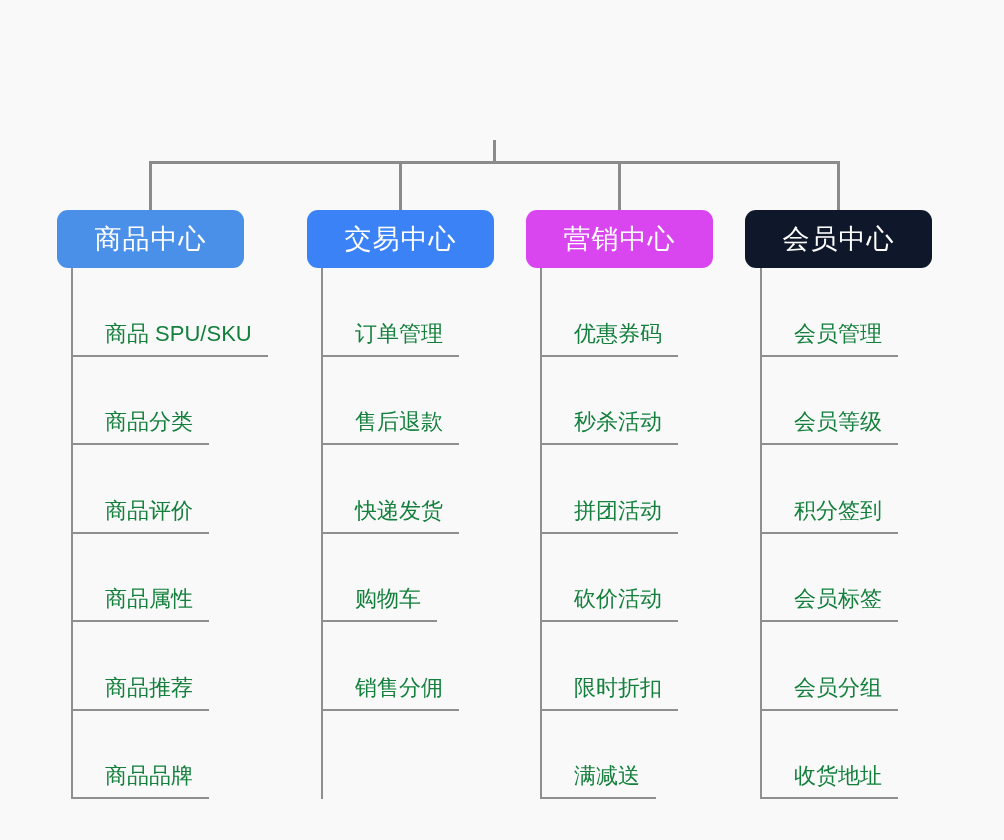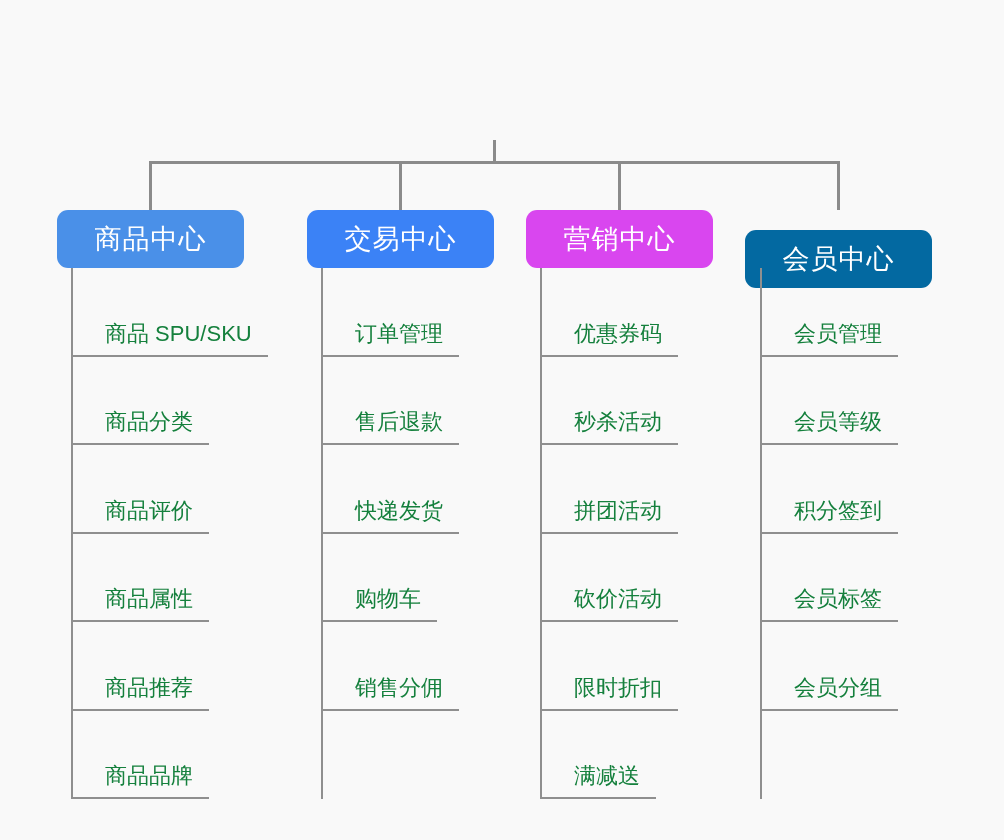--- a/index.html
+++ b/index.html
@@ -87,21 +87,21 @@
       <line x1="400.5" y1="160.5" x2="400.5" y2="210"></line>
       <line x1="619.5" y1="160.5" x2="619.5" y2="210"></line>
       <line x1="838.5" y1="160.5" x2="838.5" y2="210"></line>
     </g>
   </svg>
 
 
   <div class="branch-node branch-product" style="background: rgb(74, 144, 232);">商品中心</div>
   <div class="branch-node branch-trade" style="background: #3b82f6;">交易中心</div>
   <div class="branch-node branch-marketing" style="background: #d946ef;">营销中心</div>
-  <div class="branch-node branch-member" style="background: #0369a1; margin-top: 20px;">会员中心</div>
+  <div class="branch-node branch-member" style="background: #0f172a;">会员中心</div>
 
   <div class="leaf-column col-product">
     <div class="leaf-cell">
         <span class="leaf-label">商品 SPU/SKU</span>
       </div>
     <div class="leaf-cell">
         <span class="leaf-label">商品分类</span>
       </div>
     <div class="leaf-cell">
         <span class="leaf-label">商品评价</span>
@@ -165,15 +165,18 @@
       </div>
     <div class="leaf-cell">
         <span class="leaf-label">积分签到</span>
       </div>
     <div class="leaf-cell">
         <span class="leaf-label">会员标签</span>
       </div>
     <div class="leaf-cell">
         <span class="leaf-label">会员分组</span>
       </div>
+    <div class="leaf-cell">
+        <span class="leaf-label">收货地址</span>
+      </div>
   </div>
 
 </div>
 
 </body></html>

